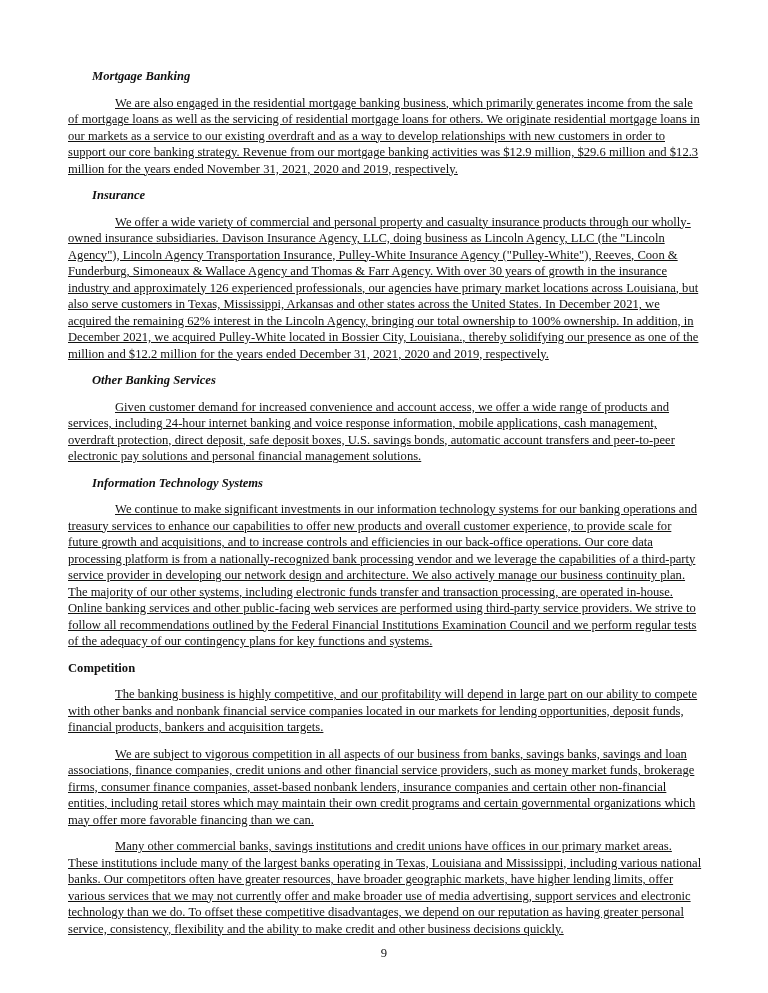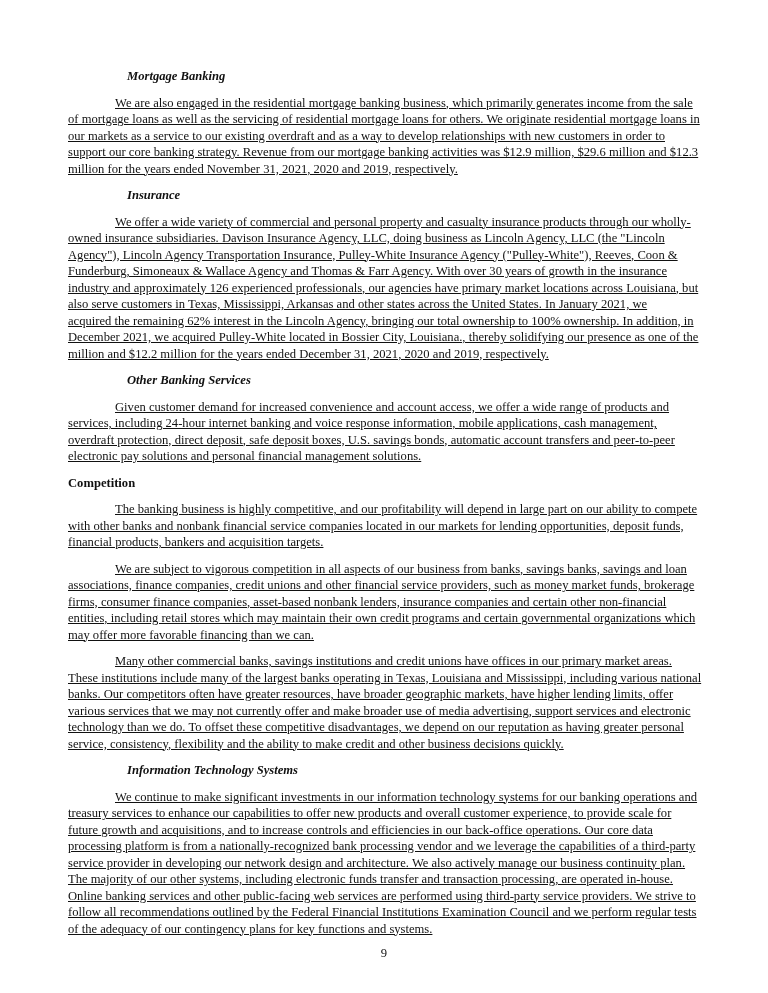--- a/index.html
+++ b/index.html
@@ -3,21 +3,21 @@
 <meta charset="utf-8">
 <style>
   html, body { margin: 0; padding: 0; background: #ffffff; }
   body {
     width: 768px; height: 993px; position: relative; overflow: hidden;
     font-family: "Liberation Serif", serif; color: #111111;
   }
   .page { position: absolute; left: 68px; top: 68px; width: 650px; }
   .heading-italic {
     font-style: italic; font-weight: bold; font-size: 12.6px;
-    margin: 0 0 0 59px; line-height: 16.5px; height: 16.5px;
+    margin: 0 0 0 24px; line-height: 16.5px; height: 16.5px;
   }
   .heading-bold {
     font-weight: bold; font-size: 12.6px;
     margin: 0; line-height: 16.5px; height: 16.5px;
   }
   .para { margin: 10px 0 10px 0; font-size: 12.6px; line-height: 16.5px; text-decoration: underline; }
   .line { display: block; white-space: nowrap; }
   .line.first { padding-left: 47px; }
   .page-number {
     position: absolute; left: 0; width: 768px; top: 946px;
@@ -41,34 +41,49 @@
   </section>
 
   <section>
     <div class="heading-italic">Insurance</div>
     <p class="para">
       <span class="line first">We offer a wide variety of commercial and personal property and casualty insurance products through our wholly-</span>
       <span class="line">owned insurance subsidiaries. Davison Insurance Agency, LLC, doing business as Lincoln Agency, LLC (the "Lincoln</span>
       <span class="line">Agency"), Lincoln Agency Transportation Insurance, Pulley-White Insurance Agency ("Pulley-White"), Reeves, Coon &amp;</span>
       <span class="line">Funderburg, Simoneaux &amp; Wallace Agency and Thomas &amp; Farr Agency. With over 30 years of growth in the insurance</span>
       <span class="line">industry and approximately 126 experienced professionals, our agencies have primary market locations across Louisiana, but</span>
-      <span class="line">also serve customers in Texas, Mississippi, Arkansas and other states across the United States. In January 2021, we</span>
+      <span class="line">also serve customers in Texas, Mississippi, Arkansas and other states across the United States. In December 2021, we</span>
       <span class="line">acquired the remaining 62% interest in the Lincoln Agency, bringing our total ownership to 100% ownership. In addition, in</span>
       <span class="line">December 2021, we acquired Pulley-White located in Bossier City, Louisiana., thereby solidifying our presence as one of the</span>
       <span class="line">million and $12.2 million for the years ended December 31, 2021, 2020 and 2019, respectively.</span>
     </p>
   </section>
 
   <section>
     <div class="heading-italic">Other Banking Services</div>
     <p class="para">
       <span class="line first">Given customer demand for increased convenience and account access, we offer a wide range of products and</span>
       <span class="line">services, including 24-hour internet banking and voice response information, mobile applications, cash management,</span>
       <span class="line">overdraft protection, direct deposit, safe deposit boxes, U.S. savings bonds, automatic account transfers and peer-to-peer</span>
       <span class="line">electronic pay solutions and personal financial management solutions.</span>
+    </p>
+  </section>
+
+  <section>
+    <div class="heading-italic">Information Technology Systems</div>
+    <p class="para">
+      <span class="line first">We continue to make significant investments in our information technology systems for our banking operations and</span>
+      <span class="line">treasury services to enhance our capabilities to offer new products and overall customer experience, to provide scale for</span>
+      <span class="line">future growth and acquisitions, and to increase controls and efficiencies in our back-office operations. Our core data</span>
+      <span class="line">processing platform is from a nationally-recognized bank processing vendor and we leverage the capabilities of a third-party</span>
+      <span class="line">service provider in developing our network design and architecture. We also actively manage our business continuity plan.</span>
+      <span class="line">The majority of our other systems, including electronic funds transfer and transaction processing, are operated in-house.</span>
+      <span class="line">Online banking services and other public-facing web services are performed using third-party service providers. We strive to</span>
+      <span class="line">follow all recommendations outlined by the Federal Financial Institutions Examination Council and we perform regular tests</span>
+      <span class="line">of the adequacy of our contingency plans for key functions and systems.</span>
     </p>
   </section>
 
   <section>
     <div class="heading-bold">Competition</div>
     <p class="para">
       <span class="line first">The banking business is highly competitive, and our profitability will depend in large part on our ability to compete</span>
       <span class="line">with other banks and nonbank financial service companies located in our markets for lending opportunities, deposit funds,</span>
       <span class="line">financial products, bankers and acquisition targets.</span>
     </p>
@@ -81,30 +96,15 @@
     </p>
     <p class="para">
       <span class="line first">Many other commercial banks, savings institutions and credit unions have offices in our primary market areas.</span>
       <span class="line">These institutions include many of the largest banks operating in Texas, Louisiana and Mississippi, including various national</span>
       <span class="line">banks. Our competitors often have greater resources, have broader geographic markets, have higher lending limits, offer</span>
       <span class="line">various services that we may not currently offer and make broader use of media advertising, support services and electronic</span>
       <span class="line">technology than we do. To offset these competitive disadvantages, we depend on our reputation as having greater personal</span>
       <span class="line">service, consistency, flexibility and the ability to make credit and other business decisions quickly.</span>
     </p>
   </section>
-
-  <section>
-    <div class="heading-italic">Information Technology Systems</div>
-    <p class="para">
-      <span class="line first">We continue to make significant investments in our information technology systems for our banking operations and</span>
-      <span class="line">treasury services to enhance our capabilities to offer new products and overall customer experience, to provide scale for</span>
-      <span class="line">future growth and acquisitions, and to increase controls and efficiencies in our back-office operations. Our core data</span>
-      <span class="line">processing platform is from a nationally-recognized bank processing vendor and we leverage the capabilities of a third-party</span>
-      <span class="line">service provider in developing our network design and architecture. We also actively manage our business continuity plan.</span>
-      <span class="line">The majority of our other systems, including electronic funds transfer and transaction processing, are operated in-house.</span>
-      <span class="line">Online banking services and other public-facing web services are performed using third-party service providers. We strive to</span>
-      <span class="line">follow all recommendations outlined by the Federal Financial Institutions Examination Council and we perform regular tests</span>
-      <span class="line">of the adequacy of our contingency plans for key functions and systems.</span>
-    </p>
-  </section>
 </div>
 
 <div class="page-number">9</div>
 
 </body></html>

